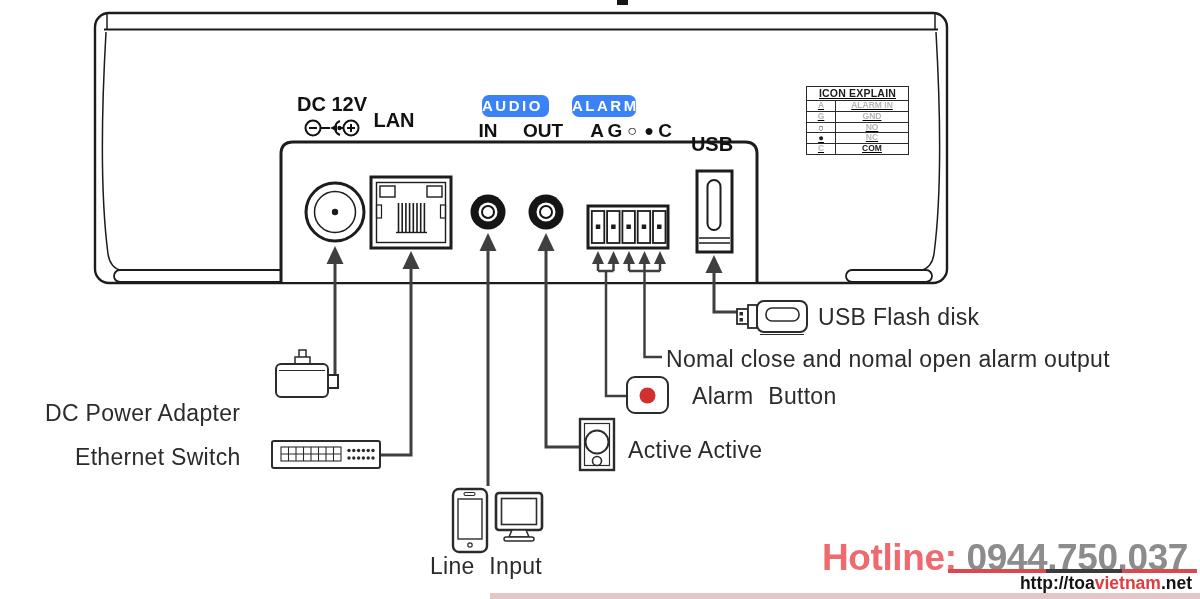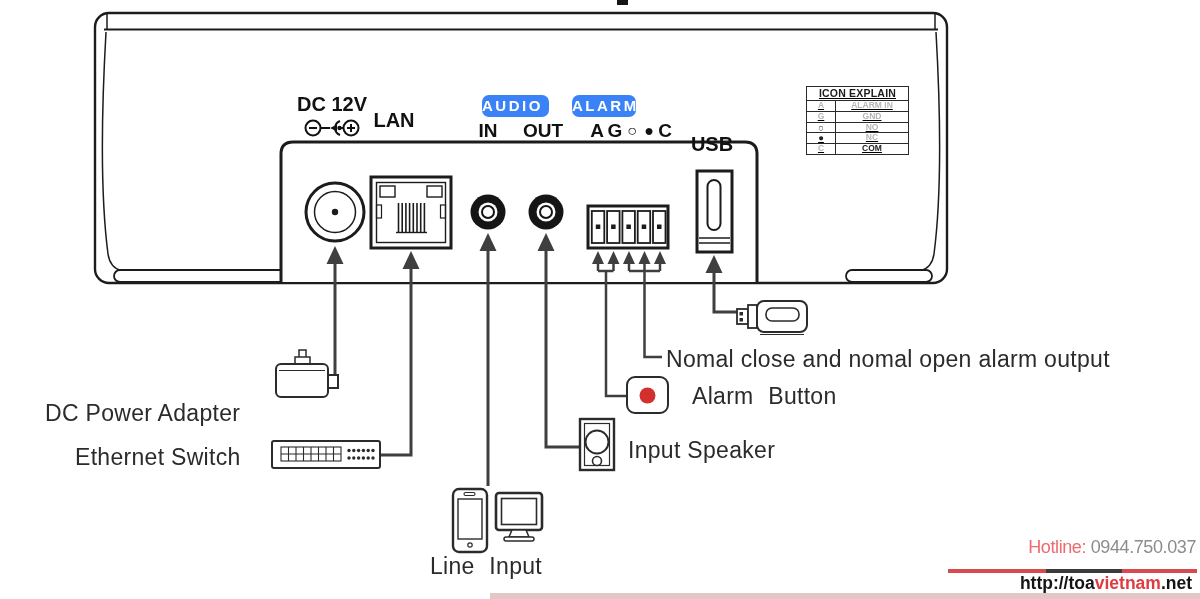--- a/index.html
+++ b/index.html
@@ -21,21 +21,21 @@
   .ie-head{height:13px;line-height:13px;text-align:center;font-size:10.5px;color:#1c1c1c;
            border-bottom:1px solid #2a2a2a;letter-spacing:.2px;}
   .ie-row{display:grid;grid-template-columns:29px 1fr;height:9.8px;border-bottom:1px solid #2a2a2a;}
   .ie-row:last-child{border-bottom:none;}
   .ie-cell{font-size:8.5px;line-height:9.8px;text-align:center;overflow:hidden;}
   .ie-icon{border-right:1px solid #2a2a2a;}
   .dim{color:#b5b5b5;}
   .dark{color:#222;}
   .ie-glyph{font-size:9.5px;}
   
-  .hotline{position:absolute;right:4px;top:537px;font-size:18px;font-weight:normal;
+  .hotline{position:absolute;right:12px;top:537px;font-size:37px;font-weight:bold;
            letter-spacing:-.4px;white-space:nowrap;}
   .hl-red{color:#ee6a6f;}
   .hl-num{color:#8c8c8c;}
   .hl-line{position:absolute;height:3.5px;background:#d94a50;top:569px;left:948px;width:249px;}
   .hl-line-dark{position:absolute;height:4px;background:#3b3b3b;top:569px;left:1046px;width:76px;}
   .url{position:absolute;right:8px;top:573px;font-size:17.5px;font-weight:bold;color:#141414;
        white-space:nowrap;}
   .url-red{color:#e03b41;margin-top:28px;}
   .bottom-band{position:absolute;left:490px;top:593px;width:710px;height:6px;background:#e3c6c6;}
   .top-tick{position:absolute;left:617px;top:0;width:11px;height:5px;background:#151515;}
@@ -270,23 +270,24 @@
     </div>
     <div class="ie-row">
       <div class="ie-cell ie-icon dim">C</div>
       <div class="ie-cell dark">COM</div>
     </div>
   </div>
 
   <div class="t" style="left:45px;top:369px;margin-top:31px;">DC Power Adapter</div>
   <div class="t" style="left:75px;top:444px;">Ethernet Switch</div>
   <div class="t wide-words" style="left:430px;top:553px;">Line Input</div>
-  <div class="t" style="left:628px;top:437px;">Input Speaker</div>
+  <div class="t" style="left:628px;top:437px;">Active Active</div>
   <div class="t wide-words" style="left:681px;top:383px;margin-left:11px;">Alarm Button</div>
   <div class="t" style="left:666px;top:346px;">Nomal close and nomal open alarm output</div>
+  <div class="t" style="left:818px;top:304px;">USB Flash disk</div>
 
   <div class="hotline">
     <span class="hl-red">Hotline:</span>
     <span class="hl-num">0944.750.037</span>
   </div>
   <div class="hl-line"></div>
   <div class="hl-line-dark"></div>
   <div class="url">
     <span>http://toa</span><span class="url-red">vietnam</span><span>.net</span>
   </div>

